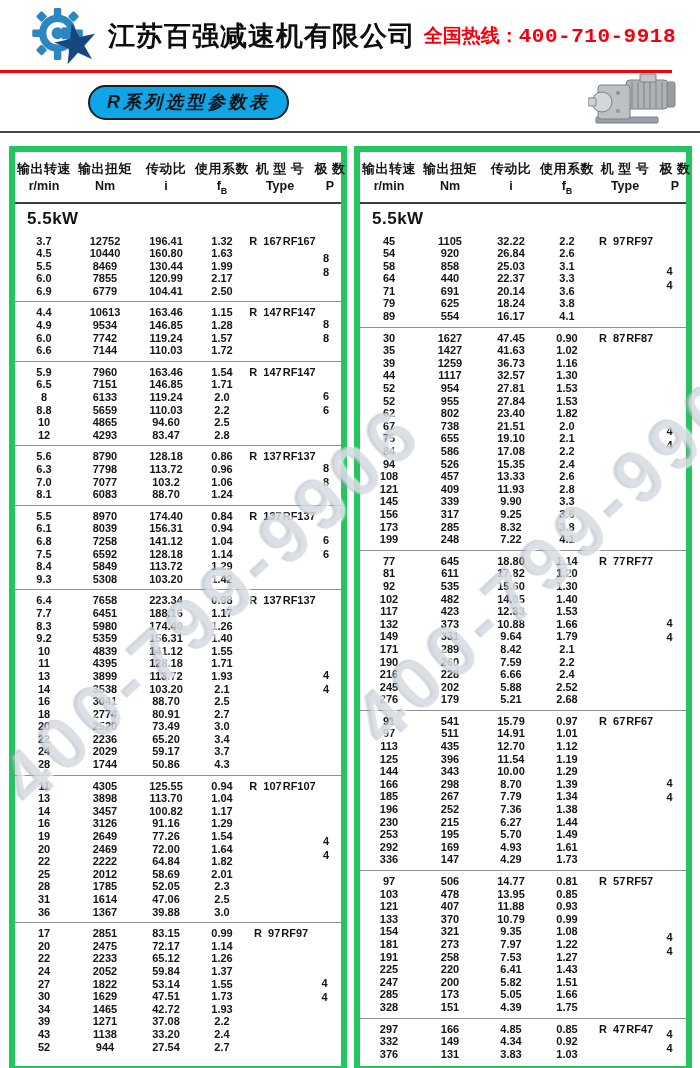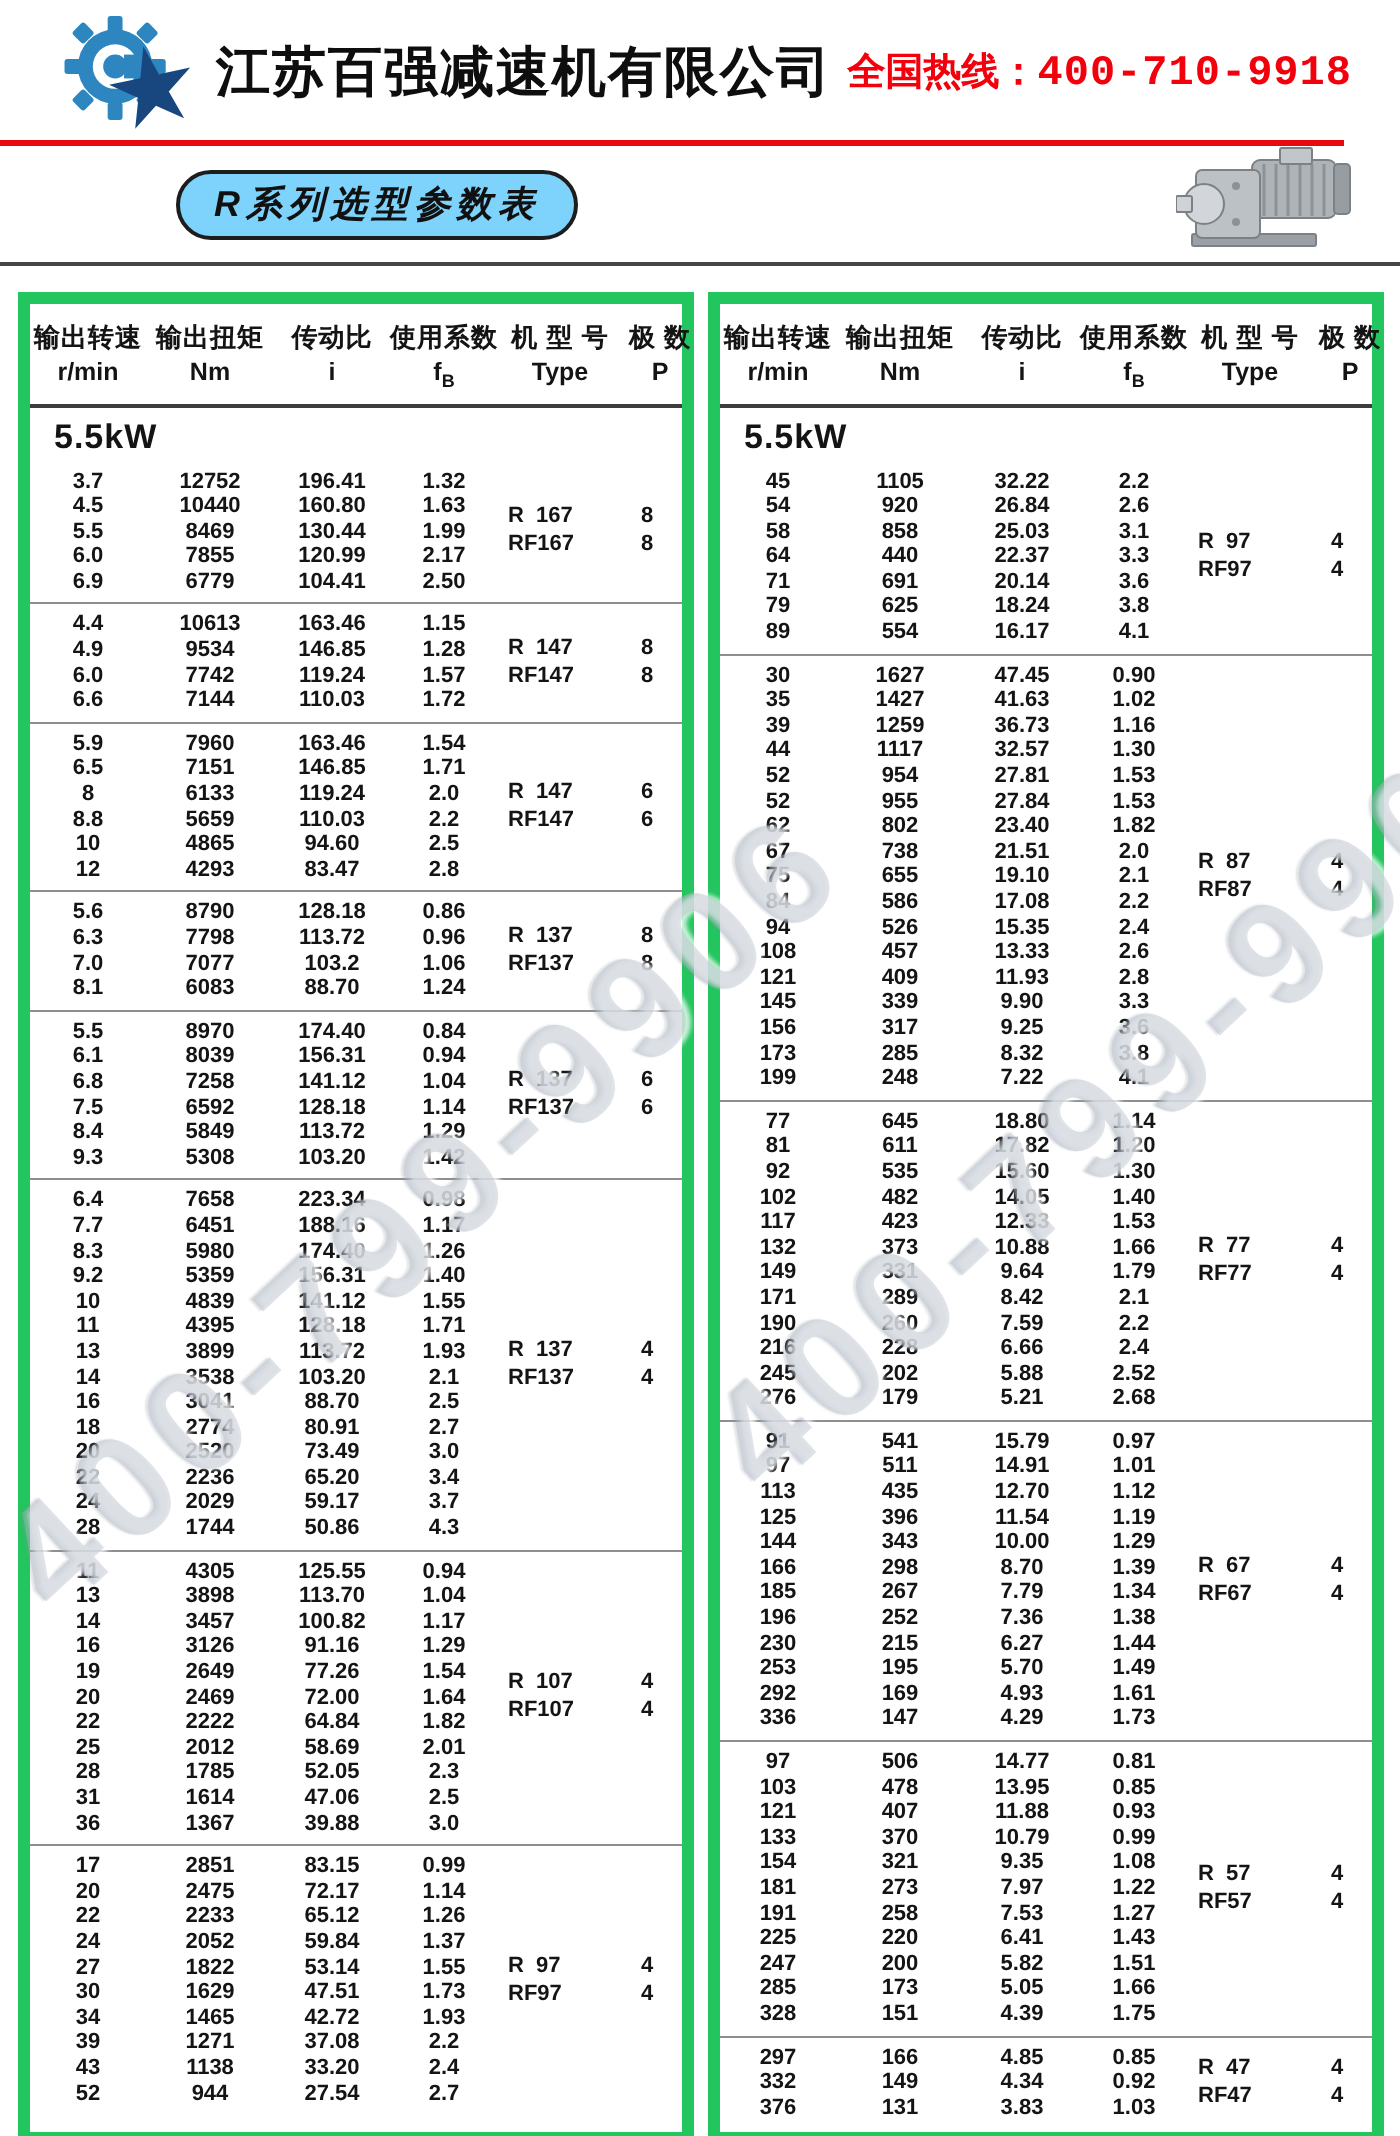--- a/index.html
+++ b/index.html
@@ -12,38 +12,38 @@
   .logo { flex:none; }
   .company { font-size:27px; font-weight:600; letter-spacing:1px; color:#0e0e0e; margin-left:4px; white-space:nowrap; }
   .hotline { margin-left:auto; padding-right:14px; color:#f3000d; font-weight:bold; white-space:nowrap; }
   .hotline .lbl { font-size:19px; }
   .hotline .num { font-size:21px; letter-spacing:0.5px; }
   .redline { width:672px; height:3px; background:#e8090f; margin-top:2px; }
 
   
   .subhdr { height:58px; display:flex; align-items:center; justify-content:space-between; padding:0 20px 0 88px; }
   .badge { display:inline-block; border:2px solid #1d1d1d; border-radius:18px; padding:3px 17px 4px;
-           font-size:18px; font-weight:bold; font-style:italic; letter-spacing:3px; color:#111; background:#7dd3fc; }
+           font-size:18px; font-weight:bold; font-style:italic; letter-spacing:3px; color:#111; background:#0ea5e9; }
   .darkline { width:100%; height:2px; background:#474747; }
 
   
   .tables { display:flex; justify-content:space-between; gap:7px; padding:0 9px; margin-top:13px; }
   .ptable { width:338px; border:6px solid #22c55e; background:#fff; }
   .thead { display:grid; grid-template-columns:58px 64px 58px 54px 62px 38px; padding:8px 0 6px; border-bottom:2px solid #3d3d3d; text-align:center; }
   .hc .cn { font-size:13px; font-weight:bold; letter-spacing:0.5px; white-space:nowrap; }
   .hc .en { font-size:12.5px; font-weight:bold; margin-top:1px; }
   .hc sub { font-size:9px; }
   .tbody { padding-bottom:2px; }
   .power { font-size:17px; font-weight:bold; padding:5px 0 2px 12px; letter-spacing:0.5px; }
   .block { display:flex; padding:4px 0; }
   .block + .block { border-top:1px solid #8f8f8f; }
   .nums { width:234px; }
   .row { display:grid; grid-template-columns:58px 64px 58px 54px; line-height:12.6px; font-size:11px; font-weight:bold; }
   .cell { text-align:center; }
-  .typecol { width:62px; display:flex; flex-direction:column; justify-content:center; gap:1px;
+  .typecol { width:62px; display:flex; flex-direction:row; justify-content:center; gap:1px;
              font-size:11px; font-weight:bold; line-height:13px; white-space:pre; padding-left:5px; }
   .polecol { width:38px; display:flex; flex-direction:column; justify-content:center; gap:1px;
              font-size:11px; font-weight:bold; line-height:13px; text-align:center; }
 
   
   .wm { position:absolute; font-size:74px; font-weight:bold; letter-spacing:7px;
         color:rgba(173,183,196,0.38); text-shadow:2px 2px 2px rgba(255,255,255,0.75), -1px -1px 1px rgba(140,148,158,0.25);
         transform:rotate(-43deg); transform-origin:left center; pointer-events:none; z-index:6; white-space:nowrap; }
   #wm1 { left:12px; top:748px; }
   #wm2 { left:366px; top:688px; }

